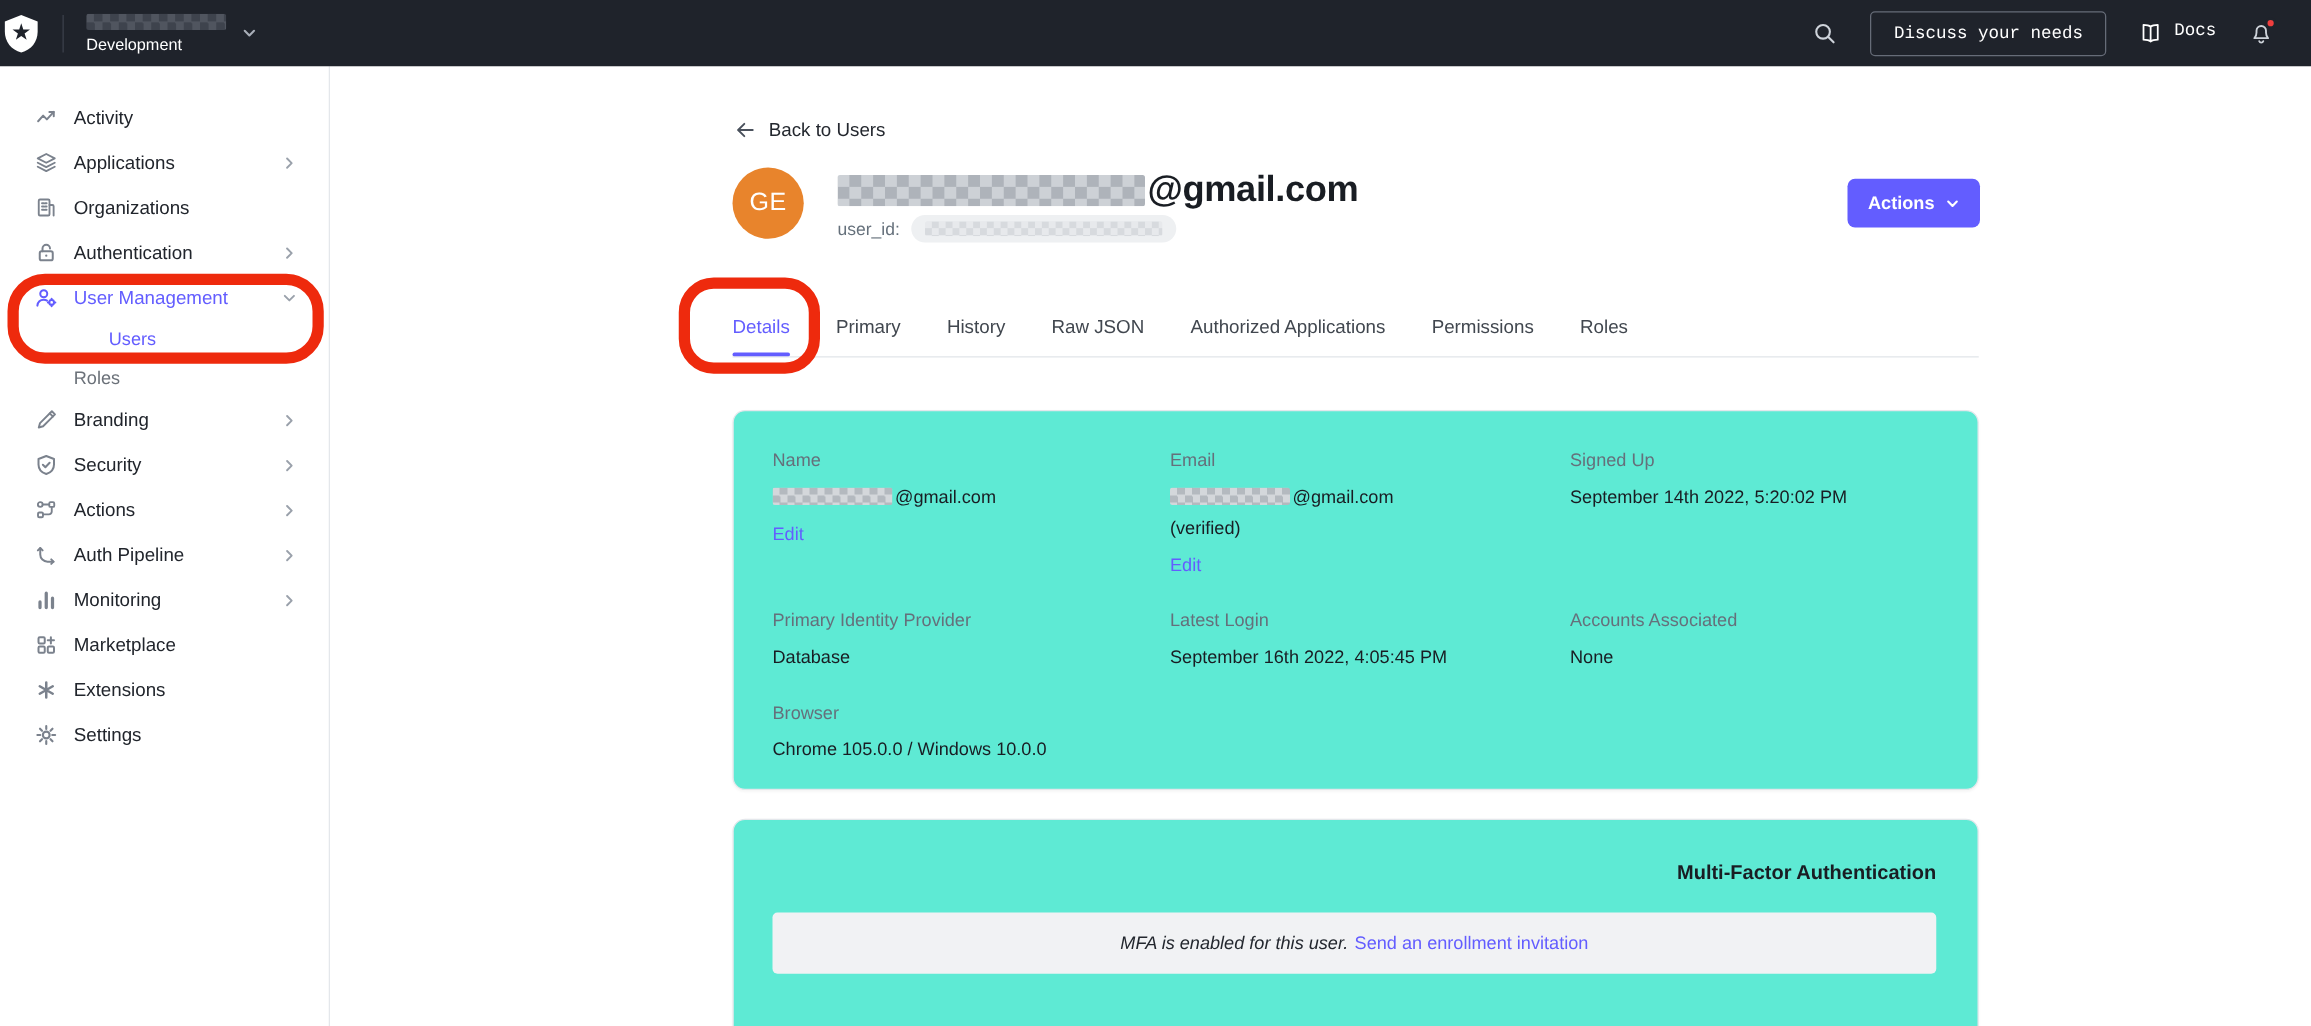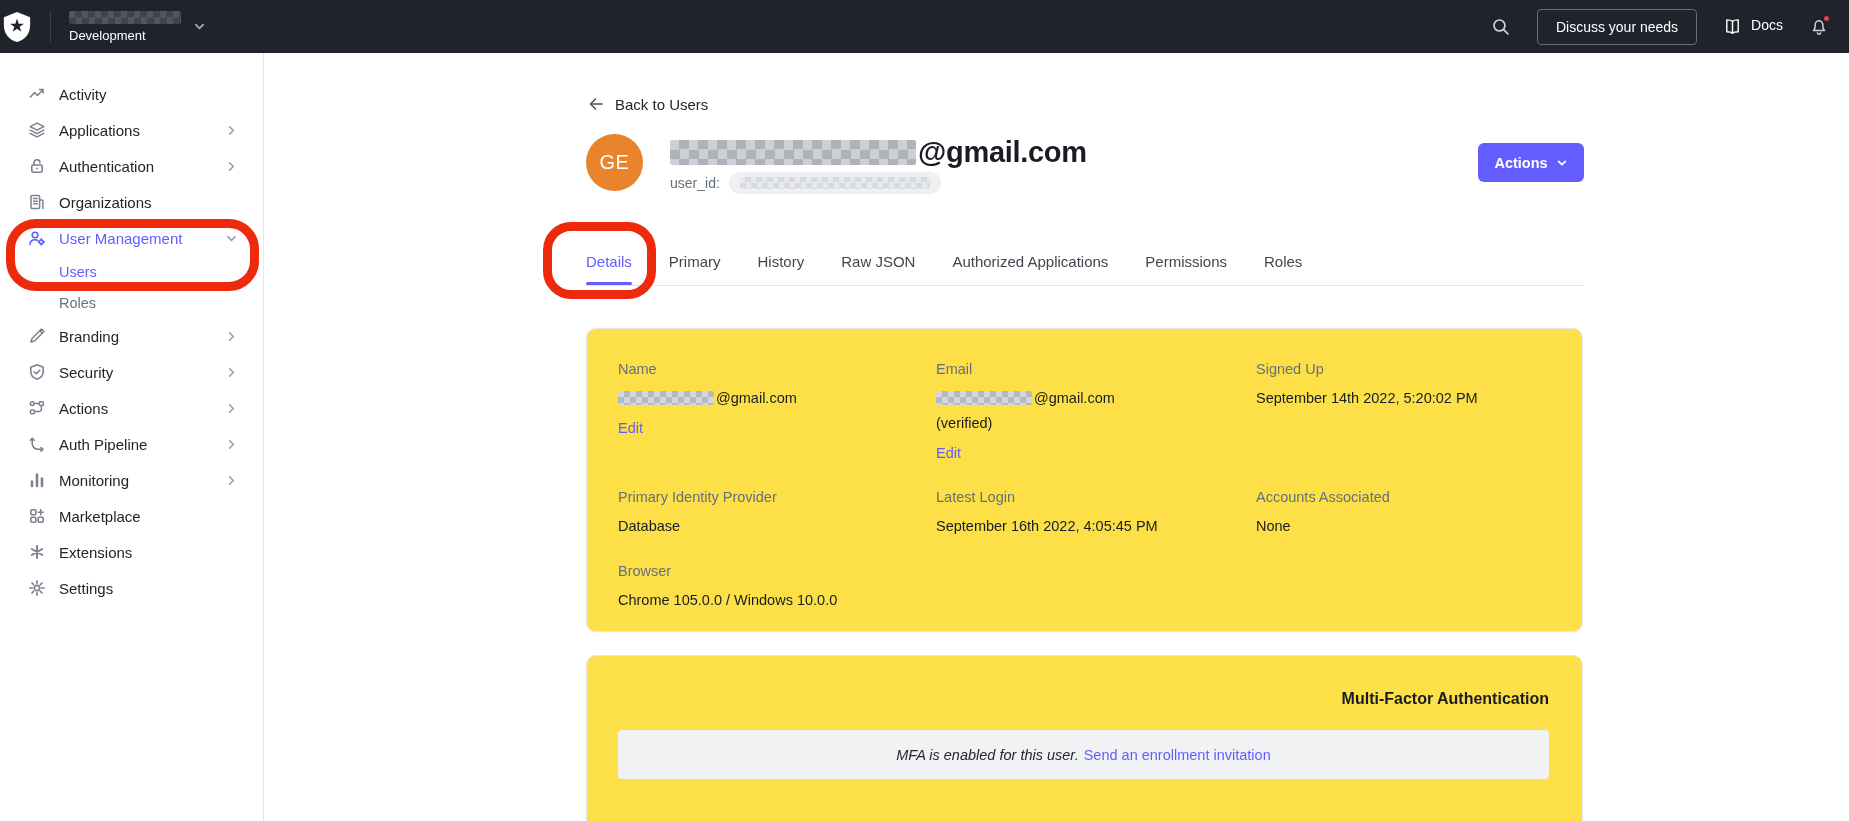--- a/index.html
+++ b/index.html
@@ -31,40 +31,40 @@
   .px-lighter{--c1:#D7DADE;--c2:#E7E9EC;background-size:11px 11px;}
 
   
   .navbar{position:absolute;left:0;top:0;width:1849px;height:53px;
     background:var(--navbar-bg);display:flex;align-items:center;z-index:10;}
   .nav-left{display:flex;align-items:center;padding-left:2px;}
   .nav-divider{width:1px;height:30px;background:#3C414C;margin:0 18px;}
   .tenant{display:flex;flex-direction:column;gap:4px;}
   .tenant .env{color:#fff;font-size:13px;font-weight:500;}
   .tenant-chev{margin-left:12px;color:#A8AEB8;}
-  .nav-right{margin-left:auto;display:flex;align-items:center;gap:26px;padding-right:20px;}
+  .nav-right{margin-left:auto;display:flex;align-items:center;gap:26px;padding-right:30px;font-family:Liberation Mono, monospace;}
   .nav-btn{background:transparent;border:1px solid #666C78;border-radius:4px;
     color:#fff;font-size:14px;font-weight:500;padding:9px 18px;cursor:pointer;
     font-family:inherit;}
   .nav-docs{display:flex;align-items:flex-start;gap:9px;color:#fff;font-size:14px;
     font-weight:500;cursor:pointer;}
   .bell-wrap{position:relative;cursor:pointer;}
   .bell-dot{position:absolute;right:-2px;top:-3px;width:9px;height:9px;border-radius:50%;
     background:#F03E3E;border:2px solid var(--navbar-bg);}
 
   
   .sidebar{position:absolute;left:0;top:53px;width:264px;bottom:0;background:#fff;
     border-right:1px solid var(--border);padding-top:23px;}
   .side-item{position:relative;display:flex;align-items:center;height:36px;
     padding-left:28px;gap:13px;font-size:15px;font-weight:500;color:#21252C;cursor:pointer;}
   .side-item .sicon{color:#7B828D;display:flex;}
   .side-item.active{color:var(--accent);}
   .side-item.active .sicon{color:var(--accent);}
   .side-item.sub{height:31px;padding-left:59px;font-weight:400;font-size:14.5px;color:#6B7179;}
-  .side-item.sub.selected{color:var(--accent);}
+  .side-item.sub.selected{color:var(--accent);margin-left:28px;}
   .chev{position:absolute;right:26px;color:#9AA1AB;display:flex;}
 
   
   .main{position:absolute;left:264px;top:53px;right:0;bottom:0;background:#fff;}
   .back-link{position:absolute;left:322px;top:42px;display:flex;align-items:center;gap:11px;
     font-size:15px;font-weight:500;color:#23272E;cursor:pointer;}
   .avatar{position:absolute;left:322px;top:81px;width:57px;height:57px;border-radius:50%;
     background:var(--avatar-orange);color:#fff;display:flex;align-items:center;
     justify-content:center;font-size:20px;letter-spacing:.5px;}
   .title-row{position:absolute;left:406px;top:83px;display:flex;align-items:center;}
@@ -81,21 +81,21 @@
   
   .tabs{position:absolute;left:322px;top:194px;width:997px;display:flex;gap:37px;
     border-bottom:1px solid #E1E5E9;}
   .tab{position:relative;font-size:15px;color:#41474F;padding:5px 0 13px;cursor:pointer;
     line-height:20px;}
   .tab.active{color:var(--accent);font-weight:500;}
   .tab.active::after{content:"";position:absolute;left:0;right:0;bottom:0;height:3px;
     background:var(--accent);border-radius:2px;}
 
   
-  .card{position:absolute;left:322px;background:#fde047;border:1px solid var(--border);
+  .card{position:absolute;left:322px;background:#5eead4;border:1px solid var(--border);
     border-radius:10px;box-shadow:0 1px 2px rgba(20,24,31,.04);width:997px;}
   .details-card{top:275px;height:304px;padding:31px 31px 0 31px;}
   .dgrid{display:grid;grid-template-columns:318px 320px 1fr;row-gap:26px;}
   .flabel{font-size:14.5px;color:var(--label-gray);line-height:19px;}
   .fvalue{font-size:14.5px;color:#191D23;line-height:20px;margin-top:9px;}
   .fnote{font-size:14.5px;color:#191D23;line-height:20px;margin-top:5px;}
   .fedit{font-size:14.5px;color:var(--accent);margin-top:12px;cursor:pointer;
     display:inline-block;}
   .col1{grid-column:1;}
 
@@ -184,43 +184,43 @@
     <span>Applications</span>
     <span class="chev">
         <svg width="11" height="11" viewBox="0 0 12 12" fill="none" stroke="currentColor" stroke-width="1.7" stroke-linecap="round" stroke-linejoin="round">
           <path d="M4 2l4 4-4 4"></path>
         </svg>
       </span>
   </div>
 
   <div class="side-item">
     <span class="sicon">
-      <svg width="18" height="18" viewBox="0 0 18 18" fill="none" stroke="currentColor" stroke-width="1.6" stroke-linecap="round" stroke-linejoin="round">
-          <rect x="3.8" y="8" width="10.4" height="7.2" rx="1.5"></rect>
-          <path d="M6 8V5.8a3 3 0 016 0"></path>
-          <circle cx="9" cy="11.5" r="0.9" fill="currentColor" stroke="none"></circle>
-        </svg>
-    </span>
-    <span>Authentication</span>
-    <span class="chev">
-        <svg width="11" height="11" viewBox="0 0 12 12" fill="none" stroke="currentColor" stroke-width="1.7" stroke-linecap="round" stroke-linejoin="round">
-          <path d="M4 2l4 4-4 4"></path>
-        </svg>
-      </span>
-  </div>
-
-  <div class="side-item">
-    <span class="sicon">
       <svg width="18" height="18" viewBox="0 0 18 18" fill="none" stroke="currentColor" stroke-width="1.5" stroke-linecap="round" stroke-linejoin="round">
           <rect x="3" y="2.6" width="8.6" height="12.8" rx="1"></rect>
           <path d="M11.6 7h2.3a1 1 0 011 1v7.4"></path>
           <path d="M5.6 5.6h1.3M8 5.6h1.3M5.6 8.2h1.3M8 8.2h1.3M5.6 10.8h1.3M8 10.8h1.3"></path>
         </svg>
     </span>
     <span>Organizations</span>
+  </div>
+
+  <div class="side-item">
+    <span class="sicon">
+      <svg width="18" height="18" viewBox="0 0 18 18" fill="none" stroke="currentColor" stroke-width="1.6" stroke-linecap="round" stroke-linejoin="round">
+          <rect x="3.8" y="8" width="10.4" height="7.2" rx="1.5"></rect>
+          <path d="M6 8V5.8a3 3 0 016 0"></path>
+          <circle cx="9" cy="11.5" r="0.9" fill="currentColor" stroke="none"></circle>
+        </svg>
+    </span>
+    <span>Authentication</span>
+    <span class="chev">
+        <svg width="11" height="11" viewBox="0 0 12 12" fill="none" stroke="currentColor" stroke-width="1.7" stroke-linecap="round" stroke-linejoin="round">
+          <path d="M4 2l4 4-4 4"></path>
+        </svg>
+      </span>
   </div>
 
   <div class="side-item active">
     <span class="sicon">
       <svg width="18" height="18" viewBox="0 0 18 18" fill="none" stroke="currentColor" stroke-width="1.6" stroke-linecap="round" stroke-linejoin="round">
           <circle cx="7" cy="6" r="2.8"></circle>
           <path d="M1.9 15.5c.4-2.9 2.4-4.7 5.1-4.7 1 0 1.9.2 2.6.7"></path>
           <circle cx="13.3" cy="12.9" r="1.9"></circle>
           <path d="M13.3 9.9v1.1M13.3 14.8v1.1M16.3 12.9h-1.1M11.4 12.9h-1.1"></path>
         </svg>

